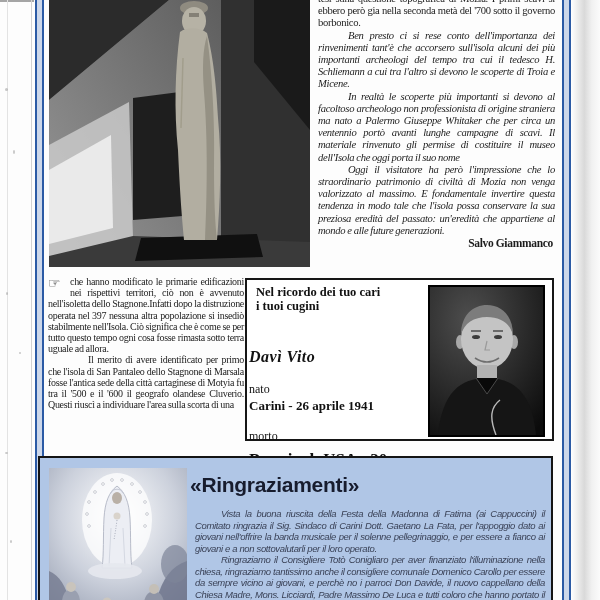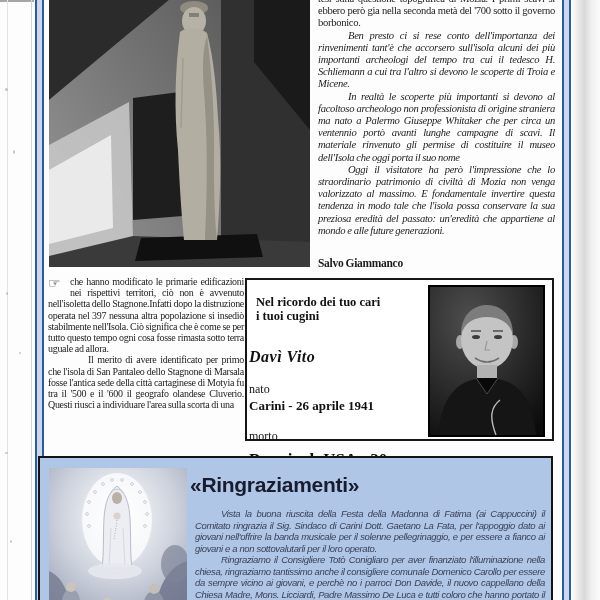--- a/index.html
+++ b/index.html
@@ -24,30 +24,30 @@
     background:linear-gradient(90deg,#ffffff 0%,#ededed 22%,#d9d9d9 46%,#f1f1f1 72%,#fbfbfb 100%);
   }
   
   .statue-photo{position:absolute;left:49px;top:0;width:261px;height:267px;overflow:hidden;background:#555;}
   .statue-photo svg{display:block;}
   
   .col{position:absolute;text-align:justify;}
   .col p{margin:0;}
   .intro-col{left:318px;top:-7px;width:237px;font-size:10.6px;line-height:12.2px;letter-spacing:-0.3px;word-spacing:-0.4px;}
   .intro-col p.indent{text-indent:30px;font-style:italic;}
-  .signature{margin-top:20px;text-align:left;font-weight:bold;font-size:11.5px;padding-right:2px;}
+  .signature{margin-top:0;text-align:right;font-weight:bold;font-size:11.5px;padding-right:2px;}
   .left-col{left:48px;top:276px;width:196px;font-size:10px;line-height:11.2px;letter-spacing:-0.3px;word-spacing:-0.3px;}
   .left-col p.indent{text-indent:40px;}
   .hand{float:left;width:22px;height:21px;font-size:14px;line-height:16px;color:#2a2a2a;}
   
   .memorial-box{
     position:absolute;left:245px;top:278px;width:305px;height:159px;
     border:2px solid #161616;background:#fff;
   }
-  .dedication{position:absolute;left:9px;top:16px;font-weight:bold;font-size:12.5px;line-height:13.5px;color:#111;}
+  .dedication{position:absolute;left:9px;top:6px;font-weight:bold;font-size:12.5px;line-height:13.5px;color:#111;}
   .vitals{position:absolute;left:2px;top:68px;width:184px;color:#111;}
   .vitals .name{font-weight:bold;font-style:italic;font-size:16px;line-height:18px;letter-spacing:.5px;}
   .vitals .label{font-size:12px;line-height:15px;margin-top:16px;}
   .vitals .value{font-weight:bold;font-size:13px;line-height:15px;margin-top:1px;}
   .vitals .value.last{font-size:17px;margin-top:8px;}
   .portrait{position:absolute;right:7px;top:5px;width:113px;height:148px;border:2px solid #000;background:#101010;}
   .portrait svg{display:block;}
   
   .thanks-box{
     position:absolute;left:38px;top:456px;width:511px;height:170px;

